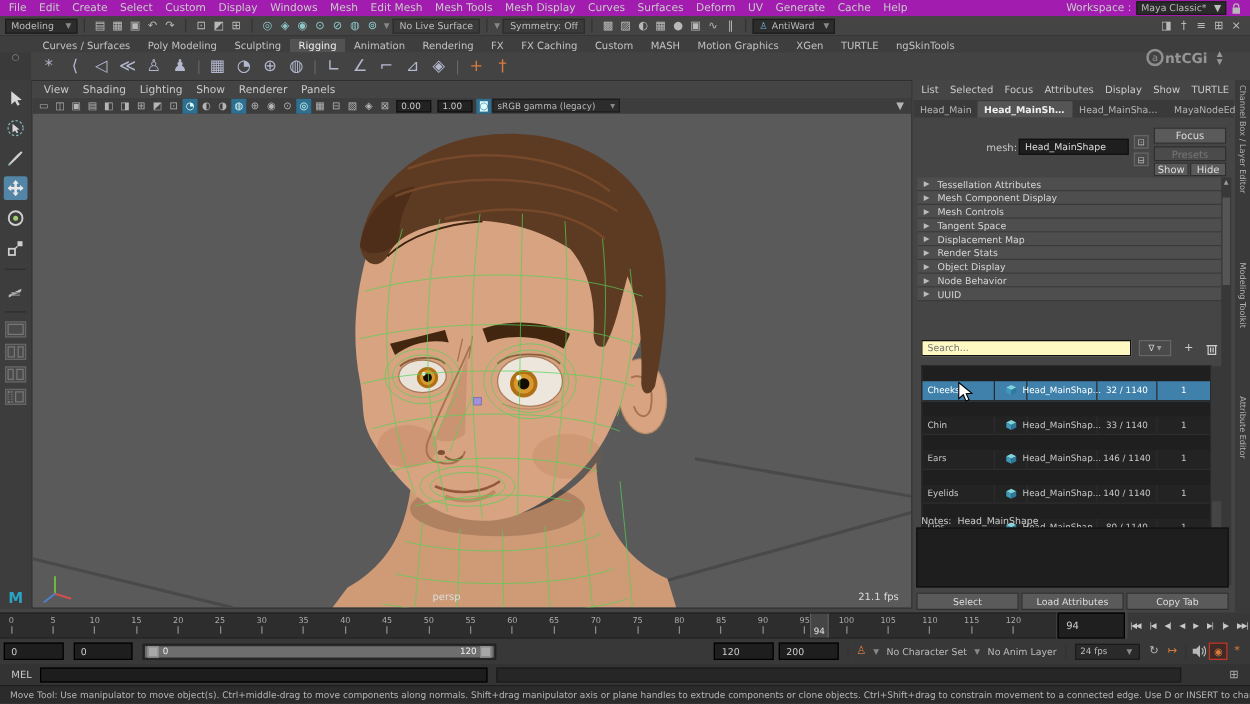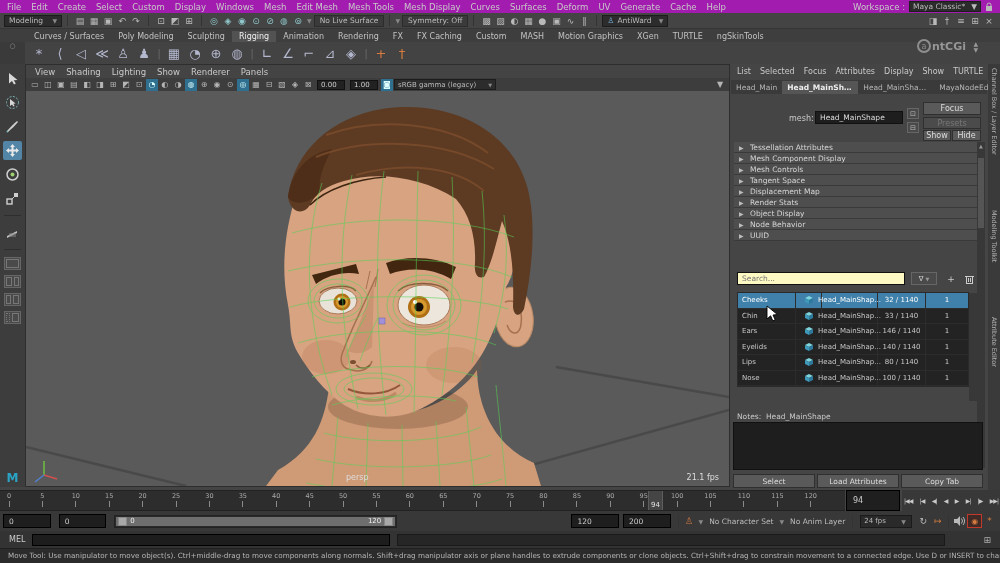--- a/index.html
+++ b/index.html
@@ -101,21 +101,21 @@
   .ae-scrollbar .sb-arr { text-align:center; font-size:5px; color:#999; line-height:8px; }
   .ct-search { position:absolute; left:6px; top:208px; width:168px; height:13px; background:#fef9c3;
                border:1px solid #111; color:#888; font-size:7.5px; padding:0 4px; font-family:"DejaVu Sans",sans-serif; }
   .ct-tool { position:absolute; top:208px; height:13px; display:flex; align-items:center; justify-content:center;
              color:#ccc; font-size:9px; }
   .ct-filter { left:180px; width:26px; border:1px solid #666; background:#4a4a4a; font-size:7px; gap:2px; }
   .ct-table { position:absolute; left:6px; top:228px; width:232px; border:1px solid #2a2a2a; background:#1f1f1f; }
   .ct-hrow { display:flex; height:14px; background:#3b3b3b; border-bottom:1px solid #2a2a2a; }
   .ct-hcell { font-size:7px; font-weight:bold; color:#ddd; display:flex; align-items:center; justify-content:center;
               border-right:1px solid #2a2a2a; }
-  .ct-row { display:flex; height:15.5px; border-bottom:1px solid #2c2c2c; background:#232323; }
+  .ct-row { display:flex; height:15.5px; border-bottom:1px solid #2c2c2c; background:#232323;margin-top:12px; }
   .ct-row.active { background:#3f81ab; color:#fff; }
   .ct-cell { font-size:7px; color:#c9c9c9; display:flex; align-items:center; border-right:1px solid #2c2c2c; }
   .ct-row.active .ct-cell { color:#fff; }
   .c-name { width:58px; padding-left:4px; }
   .c-type { width:26px; justify-content:center; }
   .c-loc  { width:56px; justify-content:center; }
   .c-cnt  { width:48px; justify-content:center; }
   .c-ord  { width:42px; justify-content:center; border-right:none; }
   .ct-sb { position:absolute; right:-9px; top:0; width:8px; height:108px; background:#383838; }
   .ae-notes-label { position:absolute; left:6px; top:348px; font-size:7.5px; color:#c9c9c9; }

